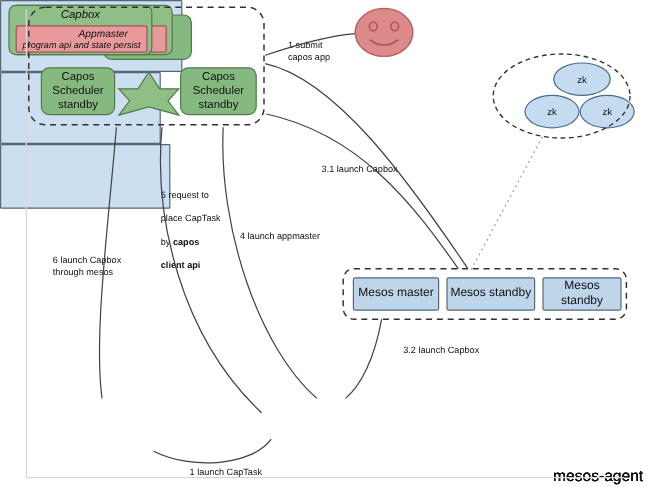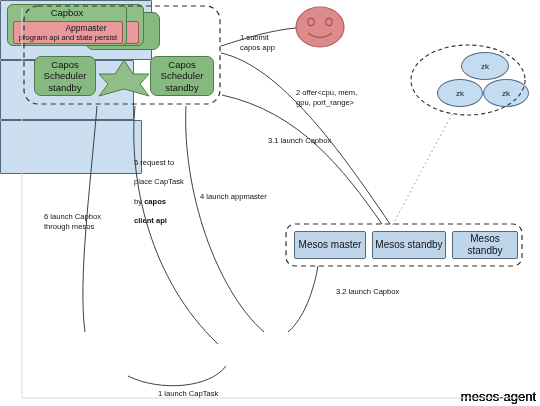--- a/index.html
+++ b/index.html
@@ -61,20 +61,21 @@
     bottom: 2px;
     font-size: 13px;
     color: #111111;
   }
   .capbox {
     position: absolute;
     background: #8fbf87;
     border: 1px solid #4f7a4a;
     border-radius: 6px;
     display: block;
+    font-style: italic;
   }
   .capbox-title {
     position: absolute;
     left: 0;
     right: 0;
     top: 2px;
     text-align: center;
     font-size: 9.5px;
     color: #111111;
   }
@@ -213,22 +214,20 @@
     <div class="agent-label">mesos-agent</div>
   </div>
 
   <div class="agent-box" style="left:350px; top:334px; width:140px; height:52px;">
     <div class="agent-label">mesos-agent</div>
   </div>
 
   <div class="edge-label" style="left:240px; top:33px;">1 submit
 capos app</div>
 
-  <div class="edge-label" style="left:296px; top:88px;">2 offer&lt;cpu, mem,
-gpu, port_range&gt;</div>
 
   <div class="edge-label" style="left:268px; top:136px;">3.1 launch Capbox</div>
 
   <div class="edge-label" style="left:336px; top:287px;">3.2 launch Capbox</div>
 
   <div class="edge-label" style="left:200px; top:192px;">4 launch appmaster</div>
 
   <div class="edge-label" style="left:134px; top:148px; width:66px;">
     <span>5 request to</span><br>
     <span>place CapTask</span><br>

